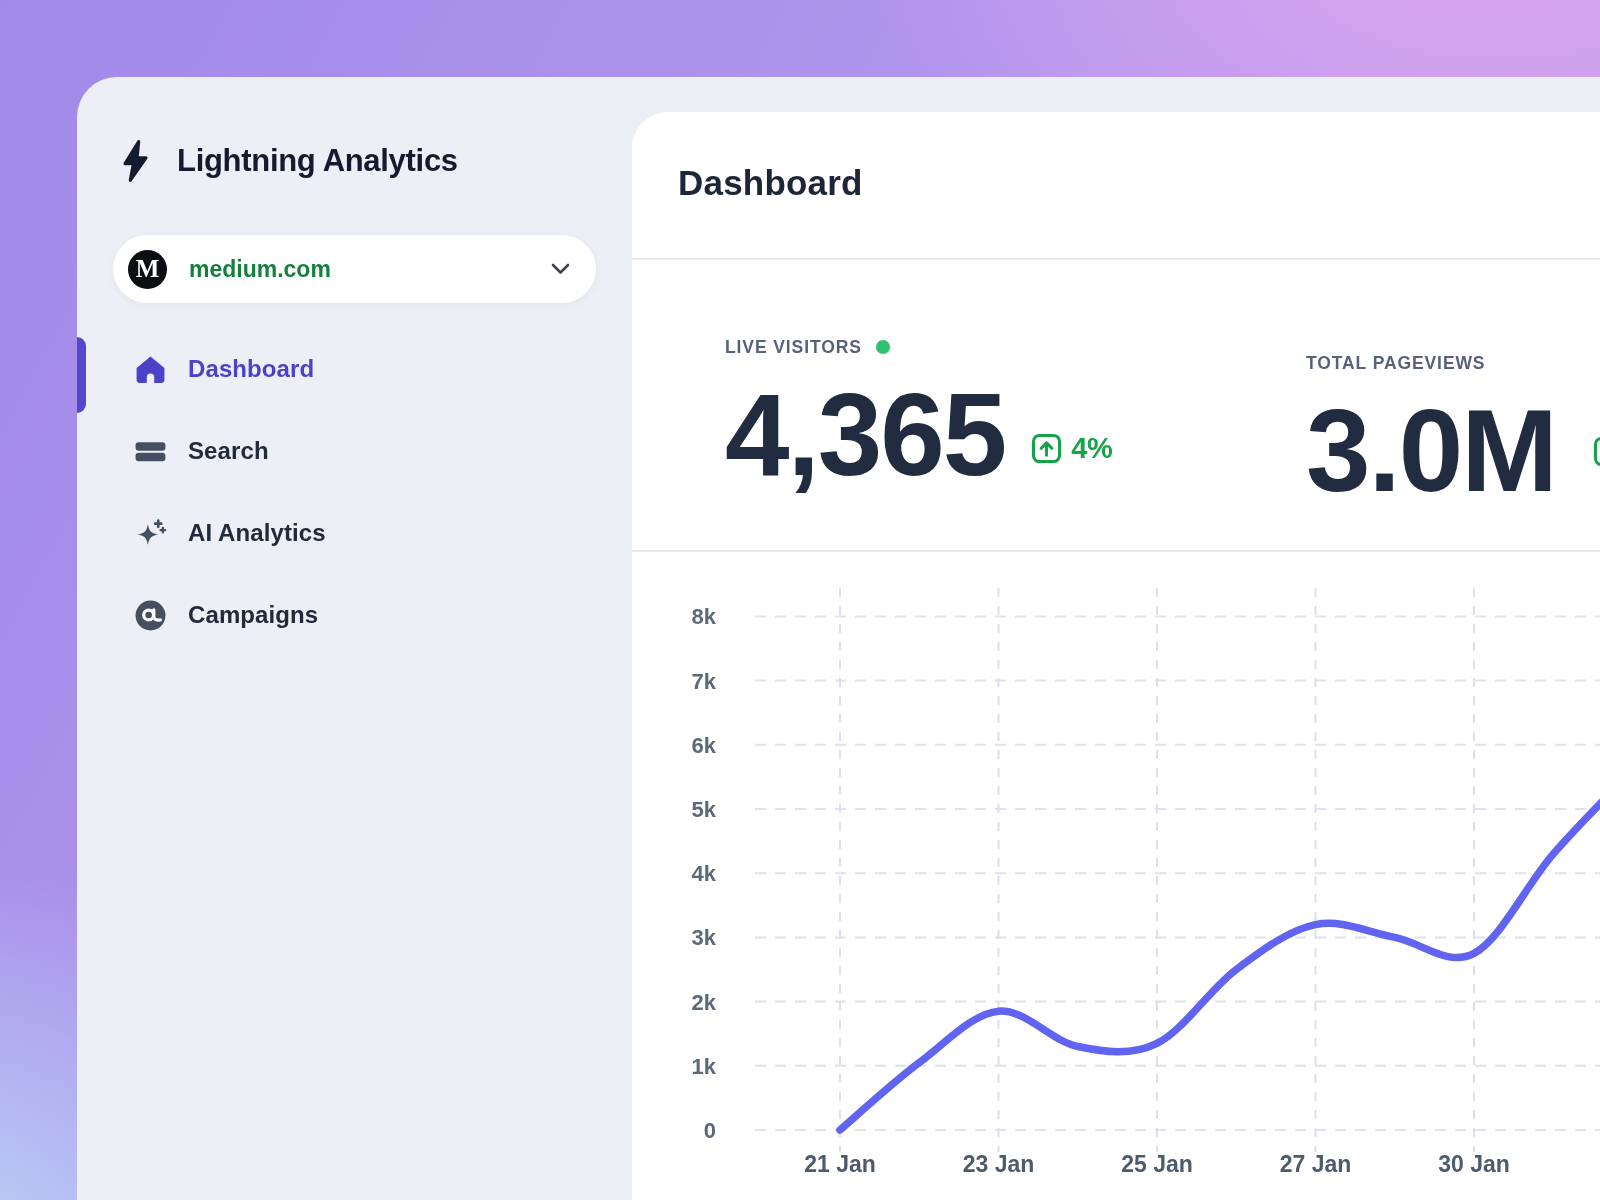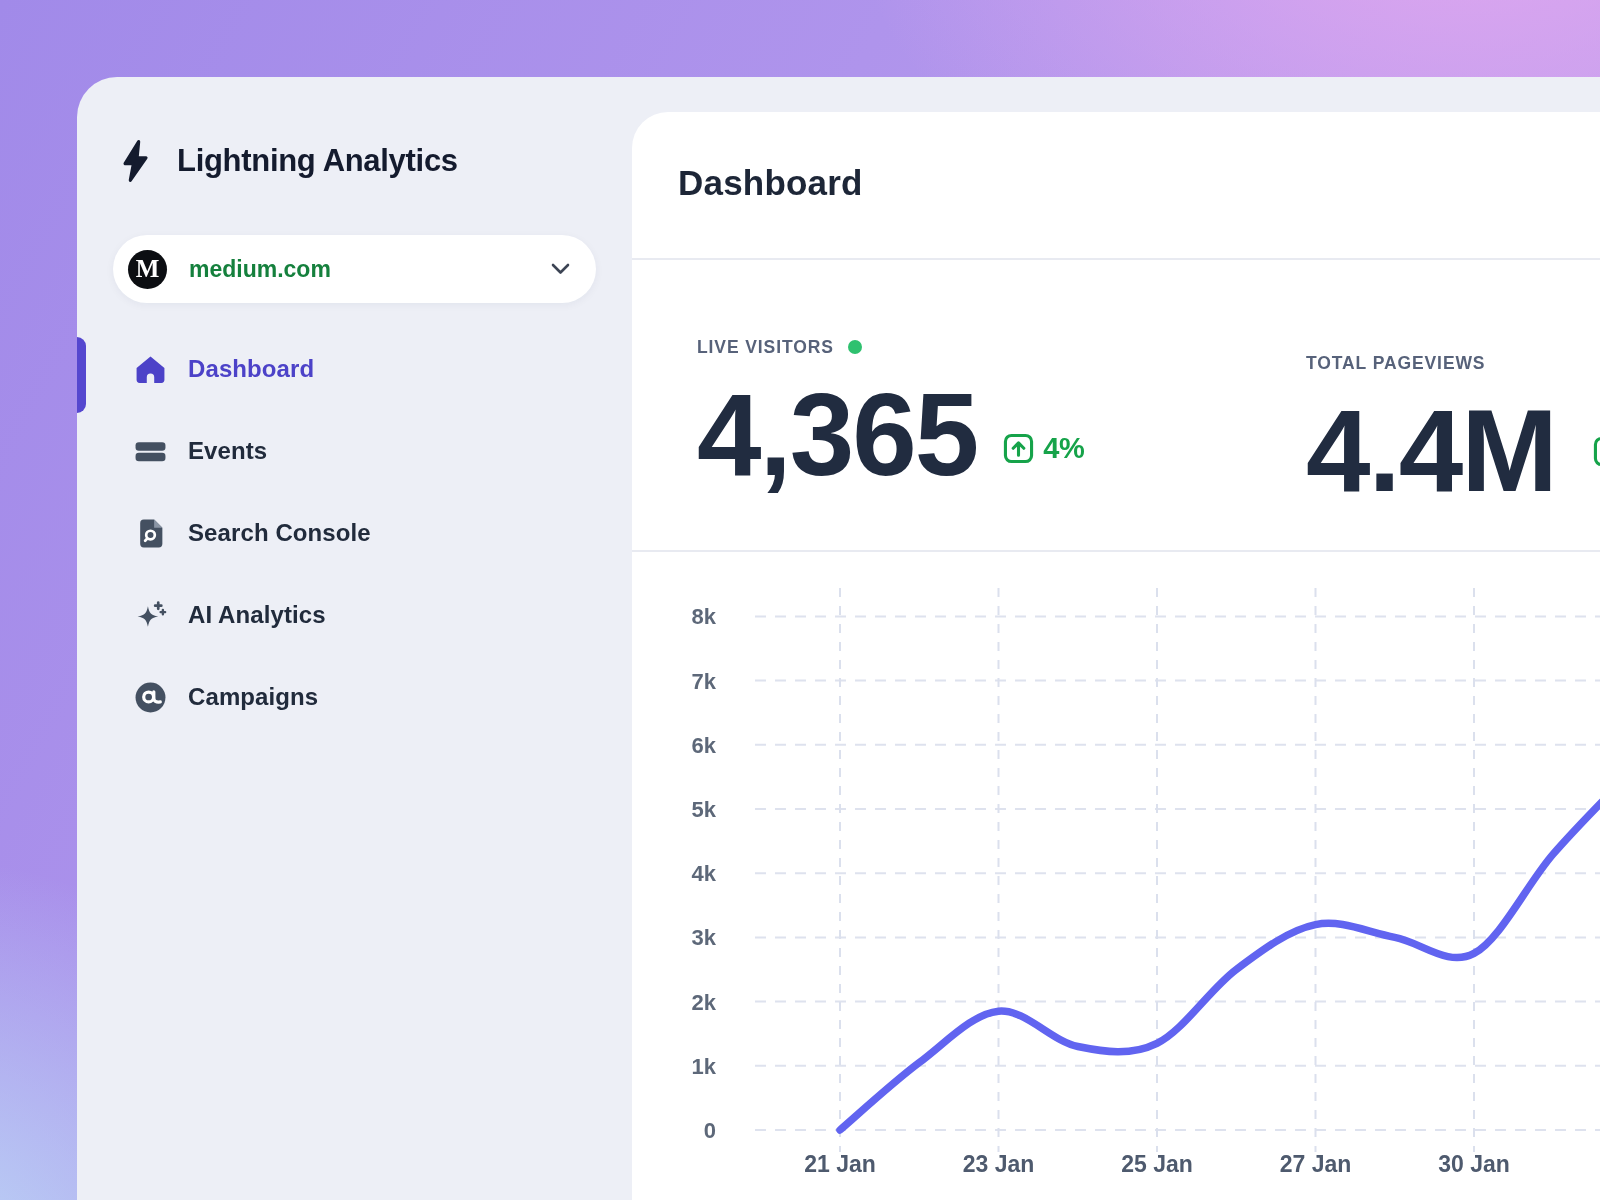--- a/index.html
+++ b/index.html
@@ -31,21 +31,21 @@
   .active-indicator{position:absolute;left:0;top:260px;width:9px;height:76px;background:#5547cf;
     border-radius:0 9px 9px 0;}
   
   .card{position:absolute;left:555px;top:35px;right:0;bottom:0;background:#ffffff;
     border-radius:36px 0 0 0;}
   .card-header{height:148px;border-bottom:2px solid #e8eaf1;box-sizing:border-box;}
   .page-title{margin:0;padding:51px 0 0 46px;font-size:35px;font-weight:700;color:#1d2637;letter-spacing:.2px;}
   .stats-row{position:relative;height:292px;border-bottom:2px solid #e8eaf1;box-sizing:border-box;
     display:flex;}
   .stat{padding-top:77px;}
-  .stat-1{padding-left:65px;}
+  .stat-1{padding-left:93px;}
   .stat-2{padding-left:0;position:absolute;left:674px;top:16px;}
   .stat-label-row{display:flex;align-items:center;height:20px;}
   .stat-label{font-size:17.5px;font-weight:700;color:#57627a;letter-spacing:.9px;}
   .live-dot{width:14px;height:14px;border-radius:50%;background:#2fc16f;margin-left:14px;}
   .stat-value-row{display:flex;align-items:center;margin-top:20px;}
   .stat-value{font-size:116px;line-height:1;font-weight:700;color:#212c40;letter-spacing:-2px;}
   .change-badge{display:flex;align-items:center;margin-left:26px;margin-top:26px;}
   .change-text{font-size:29px;font-weight:700;color:#16a34a;margin-left:9px;letter-spacing:-.5px;}
   .badge-cut{position:absolute;right:-24px;top:176px;}
   
@@ -88,32 +88,21 @@
             </span>
           <span class="nav-label">Dashboard</span>
         </div>
           <div class="nav-item">
           <span class="nav-icon">
               <svg width="33" height="33" viewBox="0 0 32 32">
                 <rect x="1.5" y="7" width="29" height="8.2" rx="3.2" fill="#445061"></rect>
                 <rect x="1.5" y="17.2" width="29" height="8.2" rx="3.2" fill="#445061"></rect>
               </svg>
             </span>
-          <span class="nav-label">Events</span>
-        </div>
-          <div class="nav-item">
-          <span class="nav-icon">
-              <svg width="33" height="33" viewBox="0 0 32 32">
-                <path fill="#445061" d="M9.5 2.5 h10 l8 8 V26 a3.5 3.5 0 0 1 -3.5 3.5 h-14.5 A3.5 3.5 0 0 1 6 26 V6 a3.5 3.5 0 0 1 3.5 -3.5 Z"></path>
-                <path fill="#8a95a5" d="M19.5 2.5 l8 8 h-8 Z"></path>
-                <circle cx="16" cy="17.5" r="4.2" fill="none" stroke="#ffffff" stroke-width="2.6"></circle>
-                <path d="M12.9 20.8 L10.8 23" stroke="#ffffff" stroke-width="2.6" stroke-linecap="round"></path>
-              </svg>
-            </span>
-          <span class="nav-label">Search Console</span>
+          <span class="nav-label">Search</span>
         </div>
           <div class="nav-item">
           <span class="nav-icon">
               <svg width="33" height="33" viewBox="0 0 32 32">
                 <path fill="#445061" d="M13.5 7 C15 14.2 16.3 15.5 23.5 17 C16.3 18.5 15 19.8 13.5 27 C12 19.8 10.7 18.5 3.5 17 C10.7 15.5 12 14.2 13.5 7 Z"></path>
                 <path d="M23.5 3.5 v6 M20.5 6.5 h6" stroke="#445061" stroke-width="2.6" stroke-linecap="round"></path>
                 <path d="M28 10.5 v4.4 M25.8 12.7 h4.4" stroke="#445061" stroke-width="2.3" stroke-linecap="round"></path>
               </svg>
             </span>
           <span class="nav-label">AI Analytics</span>
@@ -154,21 +143,21 @@
               <span class="change-text">4%</span>
             </span>
           </div>
         </div>
 
         <div class="stat stat-2">
           <div class="stat-label-row">
             <span class="stat-label">TOTAL PAGEVIEWS</span>
           </div>
           <div class="stat-value-row">
-            <span class="stat-value">4.4M</span>
+            <span class="stat-value">3.0M</span>
           </div>
         </div>
 
         <div class="badge-cut">
           <svg width="31" height="31" viewBox="0 0 28 28">
             <rect x="2.2" y="2.2" width="23.6" height="23.6" rx="5.5" fill="none" stroke="#16a34a" stroke-width="2.8"></rect>
             <path d="M14 20 V9.5 M9.2 13.8 L14 9 L18.8 13.8" fill="none" stroke="#16a34a" stroke-width="2.8" stroke-linecap="round" stroke-linejoin="round"></path>
           </svg>
         </div>
       </div>

